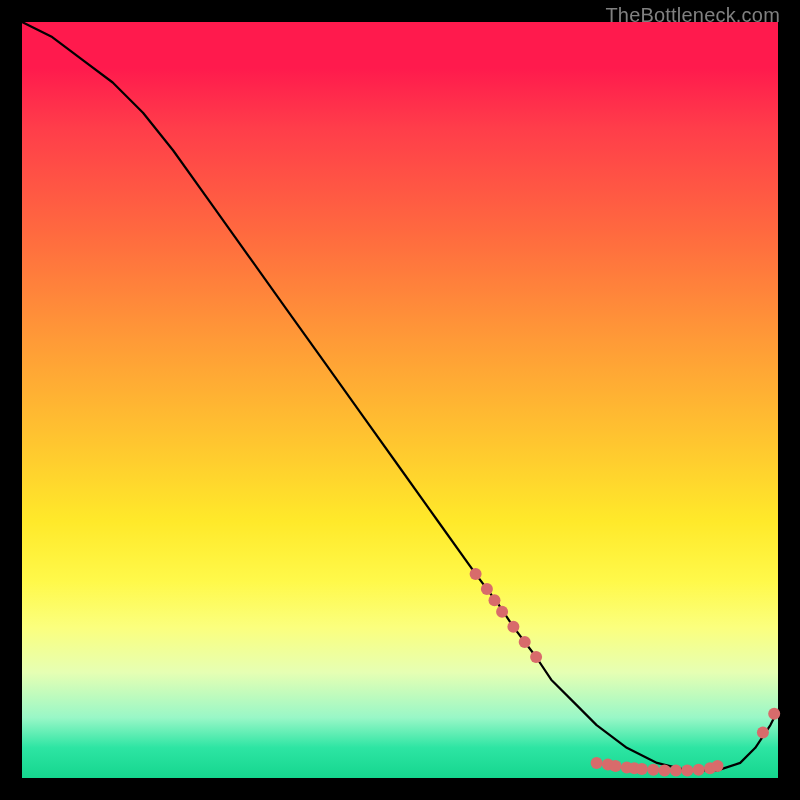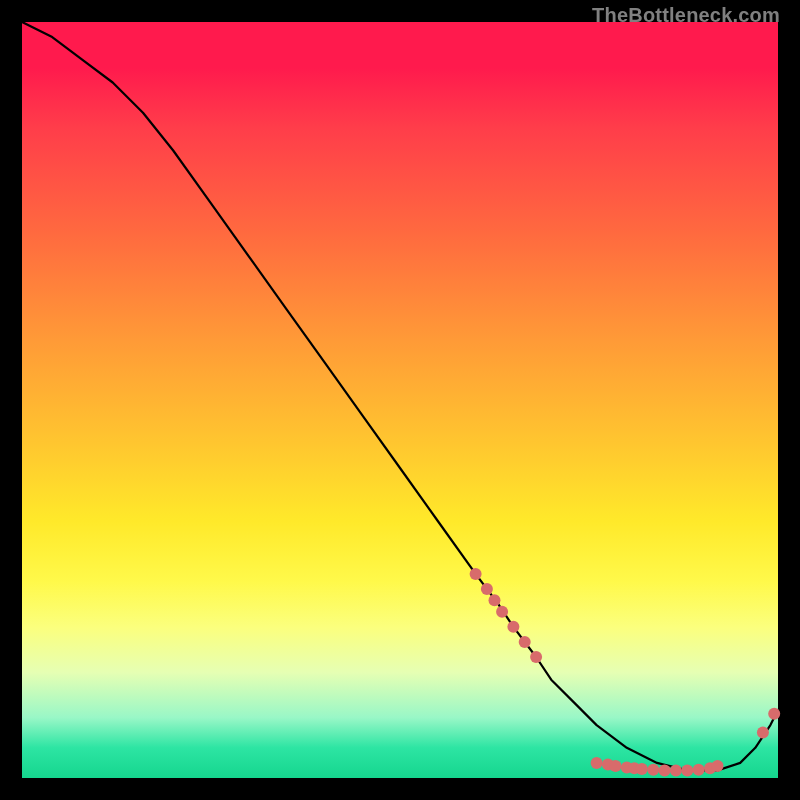--- a/index.html
+++ b/index.html
@@ -39,21 +39,21 @@
       #2de5a3 96%,
       #15d68e 100%
     );
   }
   .attrib {
     position: absolute;
     top: 4px;
     right: 20px;
     color: #808080;
     font-size: 20px;
-    font-weight: 700;
+    font-weight: 400;
     letter-spacing: 0.2px;
     user-select: none;
   }
   svg.curve, svg.dots {
     position: absolute;
     left: 0;
     top: 0;
     width: 756px;
     height: 756px;
     overflow: visible;

